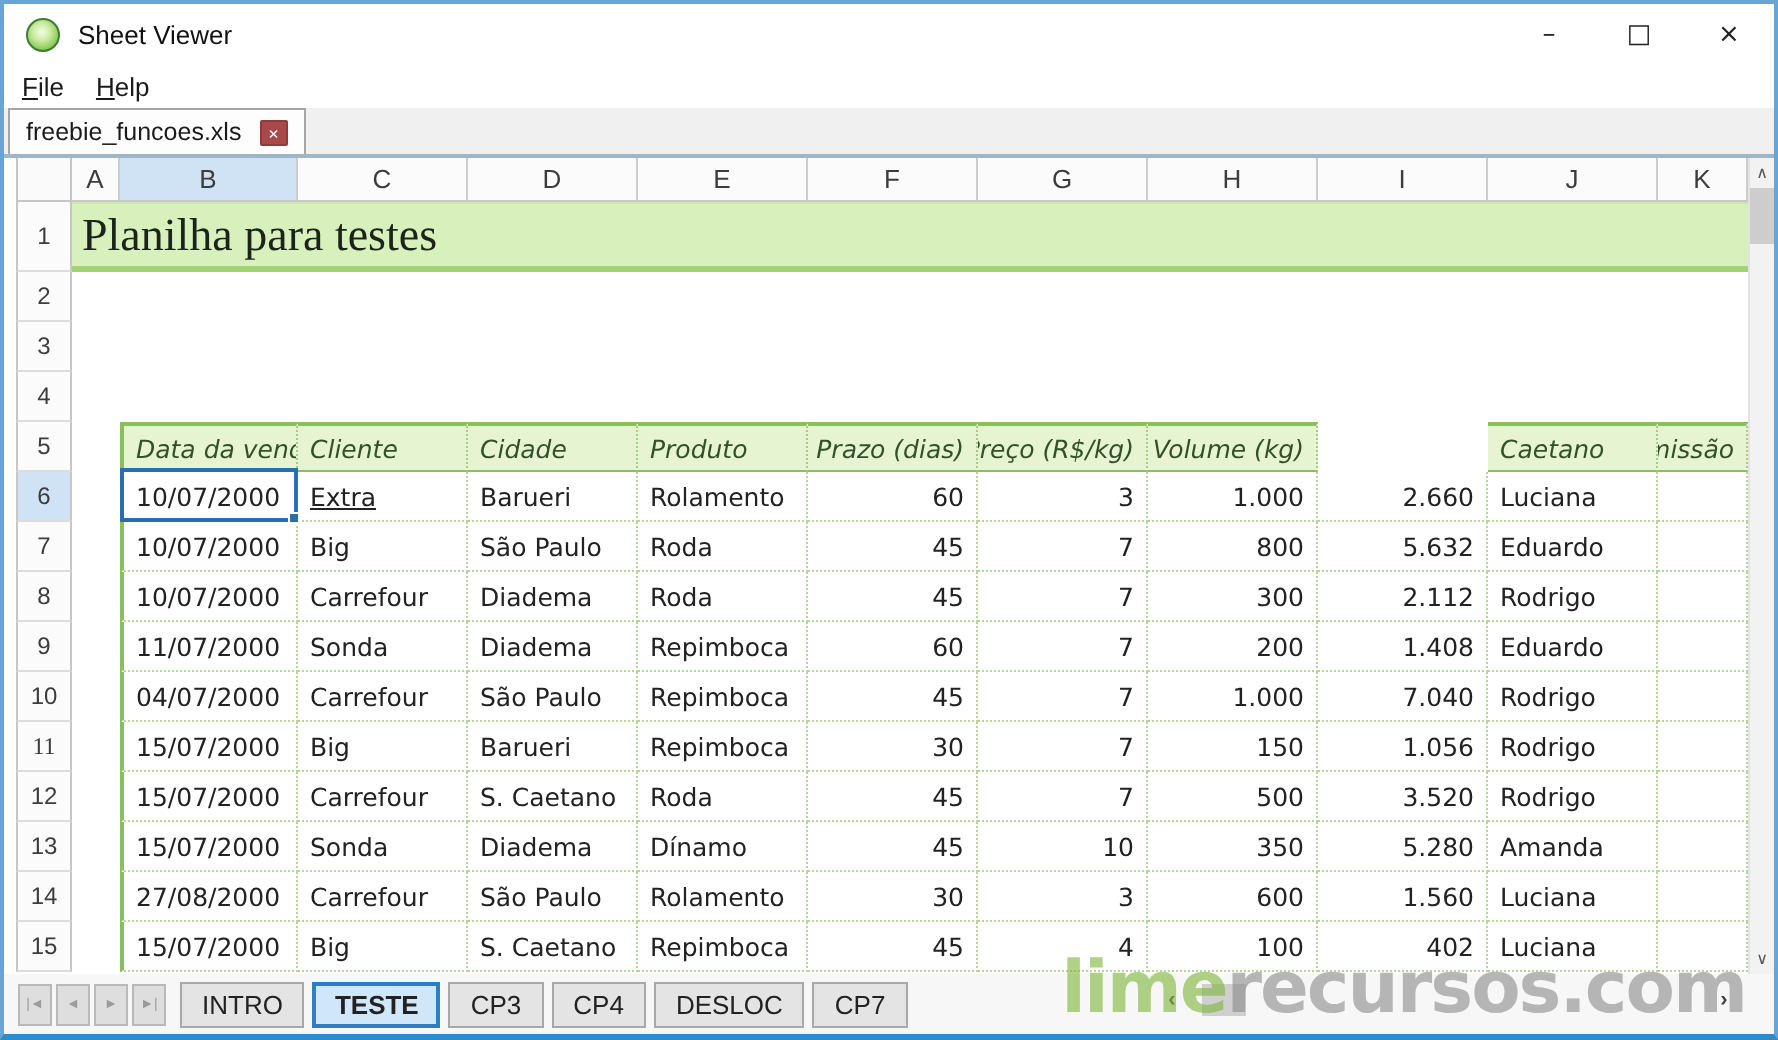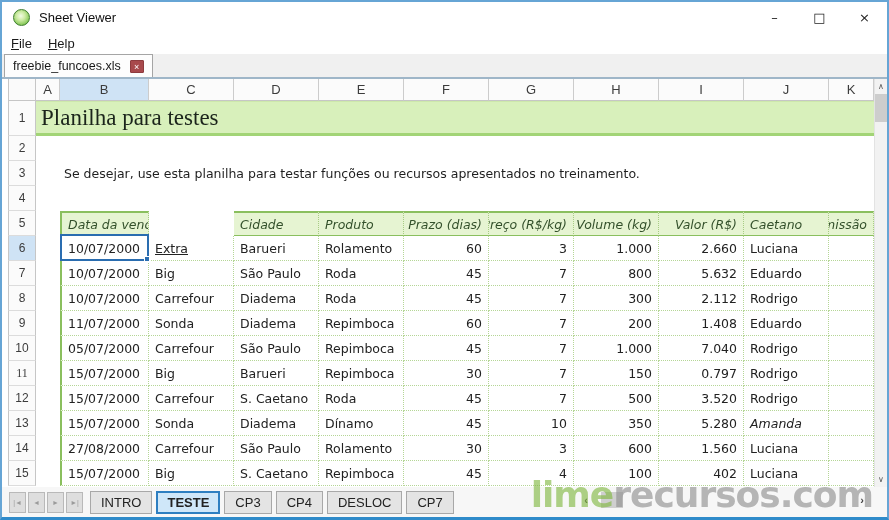--- a/index.html
+++ b/index.html
@@ -130,28 +130,27 @@
         <div class="rowhead" style="grid-area: 8 / 1;">7</div>
         <div class="rowhead" style="grid-area: 9 / 1;">8</div>
         <div class="rowhead" style="grid-area: 10 / 1;">9</div>
         <div class="rowhead" style="grid-area: 11 / 1;">10</div>
         <div class="rowhead" style="grid-area: 12 / 1; font-family: Liberation Serif, serif;">11</div>
         <div class="rowhead" style="grid-area: 13 / 1;">12</div>
         <div class="rowhead" style="grid-area: 14 / 1;">13</div>
         <div class="rowhead" style="grid-area: 15 / 1;">14</div>
         <div class="rowhead" style="grid-area: 16 / 1;">15</div>
         <div class="title-cell">Planilha para testes</div>
-        <div class="note-cell cell-font">Se desejar, use esta planilha para testar funções ou recursos apresentados no treinamento.</div>
         <div class="hcell cell-font first" style="grid-area: 6 / 3;">Data da venda</div>
+        <div class="hcell cell-font" style="grid-area: 6 / 4;">Cliente</div>
         <div class="hcell cell-font" style="grid-area: 6 / 6;">Produto</div>
         <div class="hcell cell-font" style="grid-area: 6 / 5;">Cidade</div>
         <div class="hcell cell-font al-right" style="grid-area: 6 / 7;">Prazo (dias)</div>
         <div class="hcell cell-font al-right" style="grid-area: 6 / 8;">Preço (R$/kg)</div>
         <div class="hcell cell-font al-right" style="grid-area: 6 / 9;">Volume (kg)</div>
-        <div class="hcell cell-font al-right" style="grid-area: 6 / 10;">Valor (R$)</div>
         <div class="hcell cell-font" style="grid-area: 6 / 11;">Caetano</div>
         <div class="hcell cell-font al-right" style="grid-area: 6 / 12;">Comissão</div>
         <div class="tcell cell-font first selwrap" style="grid-area: 7 / 3;">10/07/2000<div class="selbox">
             <div class="selhandle"></div>
           </div></div>
         <div class="tcell cell-font" style="grid-area: 7 / 4; text-decoration: underline;">Extra</div>
         <div class="tcell cell-font" style="grid-area: 7 / 5;">Barueri</div>
         <div class="tcell cell-font" style="grid-area: 7 / 6;">Rolamento</div>
         <div class="tcell cell-font al-right" style="grid-area: 7 / 7;">60</div>
         <div class="tcell cell-font al-right" style="grid-area: 7 / 8;">3</div>
@@ -182,59 +181,59 @@
         <div class="tcell cell-font first" style="grid-area: 10 / 3;">11/07/2000</div>
         <div class="tcell cell-font" style="grid-area: 10 / 4;">Sonda</div>
         <div class="tcell cell-font" style="grid-area: 10 / 5;">Diadema</div>
         <div class="tcell cell-font" style="grid-area: 10 / 6;">Repimboca</div>
         <div class="tcell cell-font al-right" style="grid-area: 10 / 7;">60</div>
         <div class="tcell cell-font al-right" style="grid-area: 10 / 8;">7</div>
         <div class="tcell cell-font al-right" style="grid-area: 10 / 9;">200</div>
         <div class="tcell cell-font al-right" style="grid-area: 10 / 10;">1.408</div>
         <div class="tcell cell-font" style="grid-area: 10 / 11;">Eduardo</div>
         <div class="tcell cell-font al-right" style="grid-area: 10 / 12;"></div>
-        <div class="tcell cell-font first" style="grid-area: 11 / 3;">05/07/2000</div>
+        <div class="tcell cell-font first" style="grid-area: 11 / 3;">04/07/2000</div>
         <div class="tcell cell-font" style="grid-area: 11 / 4;">Carrefour</div>
         <div class="tcell cell-font" style="grid-area: 11 / 5;">São Paulo</div>
         <div class="tcell cell-font" style="grid-area: 11 / 6;">Repimboca</div>
         <div class="tcell cell-font al-right" style="grid-area: 11 / 7;">45</div>
         <div class="tcell cell-font al-right" style="grid-area: 11 / 8;">7</div>
         <div class="tcell cell-font al-right" style="grid-area: 11 / 9;">1.000</div>
         <div class="tcell cell-font al-right" style="grid-area: 11 / 10;">7.040</div>
         <div class="tcell cell-font" style="grid-area: 11 / 11;">Rodrigo</div>
         <div class="tcell cell-font al-right" style="grid-area: 11 / 12;"></div>
         <div class="tcell cell-font first" style="grid-area: 12 / 3;">15/07/2000</div>
         <div class="tcell cell-font" style="grid-area: 12 / 4;">Big</div>
         <div class="tcell cell-font" style="grid-area: 12 / 5;">Barueri</div>
         <div class="tcell cell-font" style="grid-area: 12 / 6;">Repimboca</div>
         <div class="tcell cell-font al-right" style="grid-area: 12 / 7;">30</div>
         <div class="tcell cell-font al-right" style="grid-area: 12 / 8;">7</div>
         <div class="tcell cell-font al-right" style="grid-area: 12 / 9;">150</div>
-        <div class="tcell cell-font al-right" style="grid-area: 12 / 10;">0.797</div>
+        <div class="tcell cell-font al-right" style="grid-area: 12 / 10;">1.056</div>
         <div class="tcell cell-font" style="grid-area: 12 / 11;">Rodrigo</div>
         <div class="tcell cell-font al-right" style="grid-area: 12 / 12;"></div>
         <div class="tcell cell-font first" style="grid-area: 13 / 3;">15/07/2000</div>
         <div class="tcell cell-font" style="grid-area: 13 / 4;">Carrefour</div>
         <div class="tcell cell-font" style="grid-area: 13 / 5;">S. Caetano</div>
         <div class="tcell cell-font" style="grid-area: 13 / 6;">Roda</div>
         <div class="tcell cell-font al-right" style="grid-area: 13 / 7;">45</div>
         <div class="tcell cell-font al-right" style="grid-area: 13 / 8;">7</div>
         <div class="tcell cell-font al-right" style="grid-area: 13 / 9;">500</div>
         <div class="tcell cell-font al-right" style="grid-area: 13 / 10;">3.520</div>
         <div class="tcell cell-font" style="grid-area: 13 / 11;">Rodrigo</div>
         <div class="tcell cell-font al-right" style="grid-area: 13 / 12;"></div>
         <div class="tcell cell-font first" style="grid-area: 14 / 3;">15/07/2000</div>
         <div class="tcell cell-font" style="grid-area: 14 / 4;">Sonda</div>
         <div class="tcell cell-font" style="grid-area: 14 / 5;">Diadema</div>
         <div class="tcell cell-font" style="grid-area: 14 / 6;">Dínamo</div>
         <div class="tcell cell-font al-right" style="grid-area: 14 / 7;">45</div>
         <div class="tcell cell-font al-right" style="grid-area: 14 / 8;">10</div>
         <div class="tcell cell-font al-right" style="grid-area: 14 / 9;">350</div>
         <div class="tcell cell-font al-right" style="grid-area: 14 / 10;">5.280</div>
-        <div class="tcell cell-font" style="grid-area: 14 / 11; font-style: italic;">Amanda</div>
+        <div class="tcell cell-font" style="grid-area: 14 / 11;">Amanda</div>
         <div class="tcell cell-font al-right" style="grid-area: 14 / 12;"></div>
         <div class="tcell cell-font first" style="grid-area: 15 / 3;">27/08/2000</div>
         <div class="tcell cell-font" style="grid-area: 15 / 4;">Carrefour</div>
         <div class="tcell cell-font" style="grid-area: 15 / 5;">São Paulo</div>
         <div class="tcell cell-font" style="grid-area: 15 / 6;">Rolamento</div>
         <div class="tcell cell-font al-right" style="grid-area: 15 / 7;">30</div>
         <div class="tcell cell-font al-right" style="grid-area: 15 / 8;">3</div>
         <div class="tcell cell-font al-right" style="grid-area: 15 / 9;">600</div>
         <div class="tcell cell-font al-right" style="grid-area: 15 / 10;">1.560</div>
         <div class="tcell cell-font" style="grid-area: 15 / 11;">Luciana</div>

